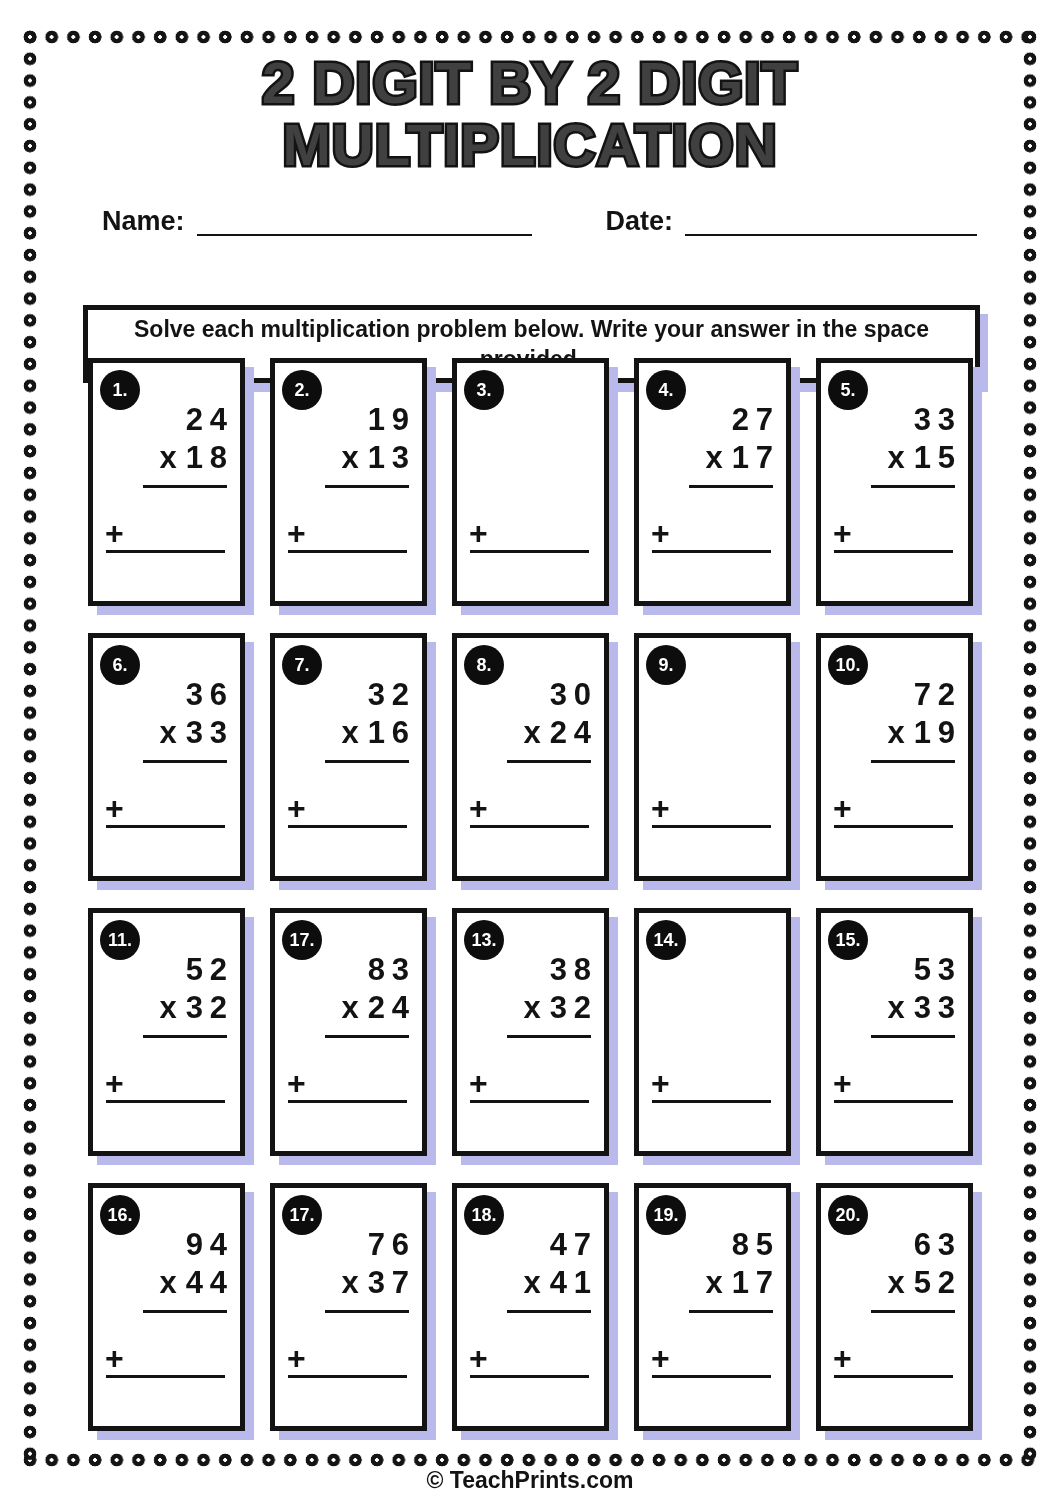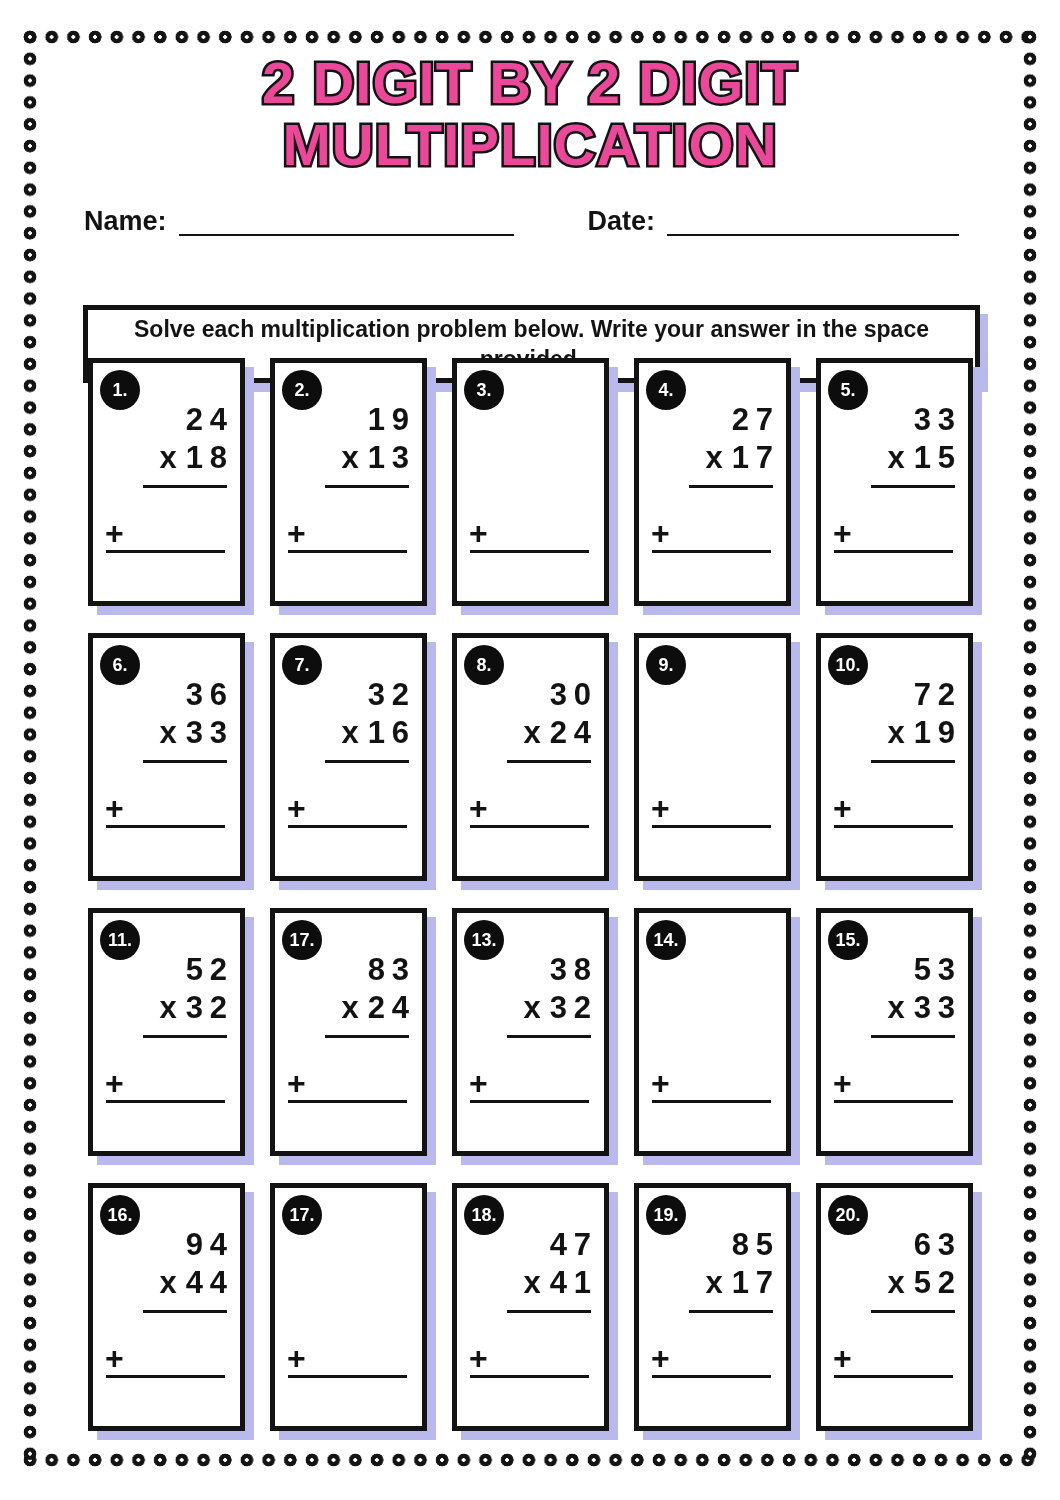--- a/index.html
+++ b/index.html
@@ -22,28 +22,28 @@
   }
   .dots-top    { left:23px; right:23px; top:30px; }
   .dots-bottom { left:23px; right:23px; top:1453px; }
   .dots-left   { left:23px; top:30px;  height:1430px; }
   .dots-right  { right:23px; top:30px; height:1430px; }
 
   
   .title {
     position:absolute; top:52px; left:0; width:100%; text-align:center;
     font-weight:900; font-size:58px; line-height:62px; letter-spacing:1px;
-    color:#ec4899;
+    color:#404040;
     -webkit-text-stroke:5px #131313;
     paint-order: stroke fill;
   }
 
   
   .name-date-row {
-    position:absolute; top:204px; left:84px; width:875px;
+    position:absolute; top:204px; left:102px; width:875px;
     display:flex; align-items:flex-end;
   }
   .nd-label { font-size:27px; font-weight:700; line-height:34px; white-space:nowrap; }
   .write-line { border-bottom:2.5px solid #131313; height:30px; margin-bottom:2px; }
   .name-line { width:335px; margin-left:12px; margin-right:74px; }
   .date-line { flex:1; margin-left:12px; }
 
   
   .instruction-box {
     position:absolute; left:83px; top:257px; width:897px; height:78px;
@@ -249,20 +249,24 @@
         <div class="badge">16.</div>
         <div class="mult-block">
           <div class="sp">94</div>
           <div><span class="x-sym">x</span><span class="sp">44</span></div>
         </div>
         <div class="plus">+</div>
         <div class="ans-line"></div>
       </div>
       <div class="card">
         <div class="badge">17.</div>
+        <div class="mult-block">
+          <div class="sp">76</div>
+          <div><span class="x-sym">x</span><span class="sp">37</span></div>
+        </div>
         <div class="plus">+</div>
         <div class="ans-line"></div>
       </div>
       <div class="card">
         <div class="badge">18.</div>
         <div class="mult-block">
           <div class="sp">47</div>
           <div><span class="x-sym">x</span><span class="sp">41</span></div>
         </div>
         <div class="plus">+</div>
@@ -281,14 +285,15 @@
         <div class="badge">20.</div>
         <div class="mult-block">
           <div class="sp">63</div>
           <div><span class="x-sym">x</span><span class="sp">52</span></div>
         </div>
         <div class="plus">+</div>
         <div class="ans-line"></div>
       </div>
     </div>
 
+  <div class="footer">© TeachPrints.com</div>
 
 </div>
 
 </body></html>

